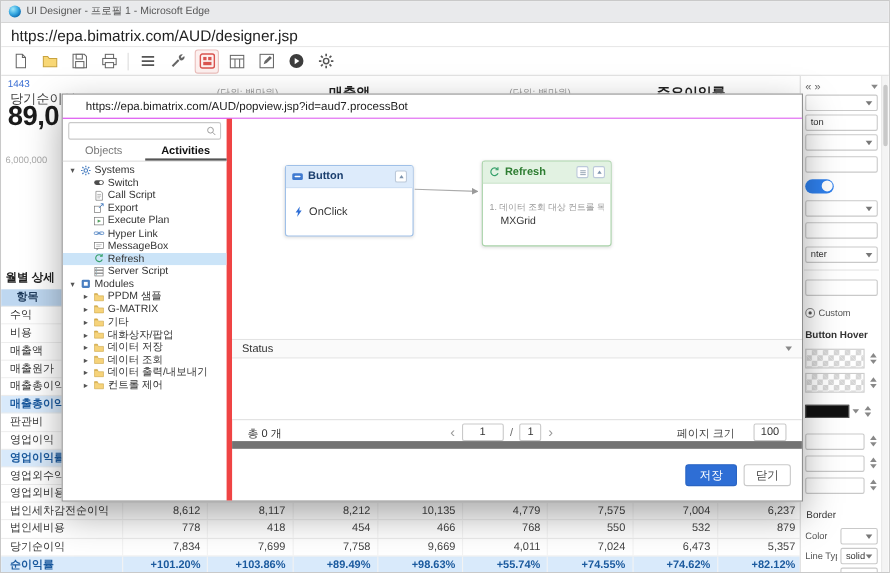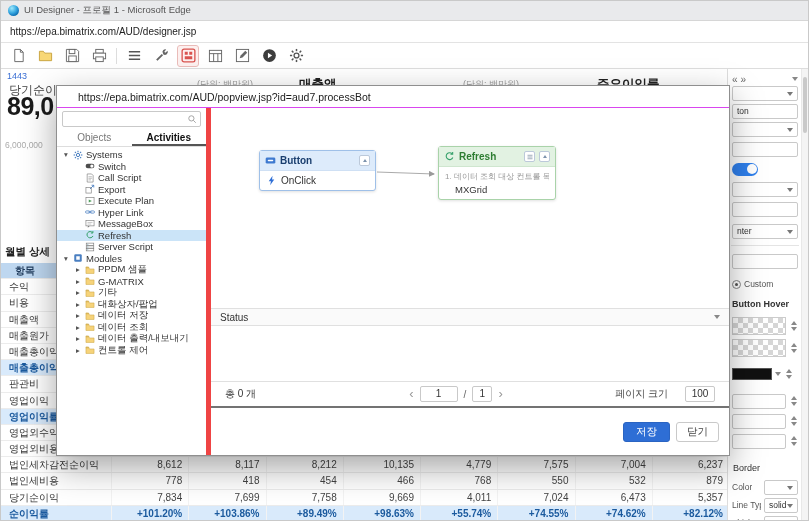--- a/index.html
+++ b/index.html
@@ -7,21 +7,21 @@
   body{font-family:"Liberation Sans","DejaVu Sans",sans-serif;font-size:11px;color:#333}
   .root{position:relative;width:809px;height:521px;background:#fff;overflow:hidden;border:1px solid #c9c9c9}
   svg{display:block}
 
   
   .titlebar{position:absolute;left:0;top:0;right:0;height:20px;background:#e9eaec;border-bottom:1px solid #d6d6d6;display:flex;align-items:center;gap:5px;padding-left:7px}
   .edge-logo{width:11px;height:11px;border-radius:50%;background:radial-gradient(circle at 35% 30%,#9fe8fb,#35a7e0 45%,#1273b8 72%,#0aa887)}
   .edge-logo.small{width:10px;height:10px}
   .title-text{font-size:9.5px;color:#555}
   .urlbar{position:absolute;left:0;top:20px;right:0;height:22px;background:#fff;border-bottom:1px solid #e3e3e3;display:flex;align-items:center;padding-left:9px}
-  .url-text{font-size:10px;color:#222}
+  .url-text{font-size:14px;color:#222}
   .toolbar{position:absolute;left:0;top:42px;right:0;height:26px;background:#fff;border-bottom:1px solid #ddd;display:flex;align-items:center;gap:7px;padding-left:7px}
   .tb-item{width:20px;height:20px;display:flex;align-items:center;justify-content:center;border-radius:2px}
   .tb-item svg{width:15px;height:15px}
   .tb-item.active{background:#fdf0ef;outline:1px solid #eabcb9}
   .tb-item.divider{width:1px;height:16px;background:#ddd;border-radius:0}
 
   
   .workspace{position:absolute;left:0;top:68px;right:0;bottom:0;background:#fff;z-index:1}
   .ws-abs{position:absolute;white-space:nowrap}
   .ws-marker{left:6px;top:2px;color:#3b6fd4;font-size:9px}
@@ -102,27 +102,27 @@
   .ntitle{font-weight:700}
   .nb-t{color:#1a3e6e}
   .nr-t{color:#2e7d32}
   .nicon{width:11px;height:11px;flex:0 0 11px}
   .nicon svg{width:11px;height:11px}
   .nctl{margin-left:auto;width:11px;height:11px;border:1px solid #bcc9da;background:#fff;border-radius:2px;display:flex;align-items:center;justify-content:center;flex:0 0 11px}
   .nctl.first{margin-left:auto}
   .nctl.next{margin-left:0}
   .nctl svg{width:8px;height:8px}
   .tri-u.sm{border-left-width:2.5px;border-right-width:2.5px;border-bottom-width:3.5px;border-bottom-color:#7d93ad}
-  .nbd{padding:4px 6px;display:flex;align-items:center;gap:4px}
+  .nbd{padding:16px 6px;display:flex;align-items:center;gap:4px}
   .nbd.col{display:block}
   .nr-desc{color:#9a9a9a;font-size:8px;white-space:nowrap;overflow:hidden}
   .nr-target{color:#333;font-size:9.5px;margin-top:2px;padding-left:10px}
   .status-hd{height:18px;background:#fafafa;border-top:1px solid #e0e0e0;border-bottom:1px solid #e0e0e0;display:flex;align-items:center;justify-content:space-between;padding:0 9px;font-size:10px;color:#333;flex:0 0 18px}
   .status-bd{height:56px;border-bottom:1px solid #e0e0e0;background:#fff;flex:0 0 56px}
-  .m-footer{position:relative;height:26px;display:flex;align-items:center;padding:0 14px;font-size:10px;color:#333;border-bottom:2px solid #737373;flex:0 0 26px}
+  .m-footer{position:relative;height:26px;display:flex;align-items:flex-end;padding:0 14px;font-size:10px;color:#333;border-bottom:7px solid #737373;flex:0 0 26px}
   .pager{position:absolute;left:0;right:28px;display:flex;align-items:center;justify-content:center;gap:6px}
   .pg-arrow{color:#999;font-size:13px;line-height:14px}
   .pg-box{width:38px;height:16px;border:1px solid #c9c9c9;border-radius:2px;text-align:center;line-height:14px;background:#fff}
   .pg-box.sm{width:20px}
   .pg-sep{color:#666}
   .ps-label{margin-left:auto;color:#444}
   .ps-box{width:30px;height:16px;border:1px solid #c9c9c9;border-radius:2px;text-align:center;line-height:14px;background:#fff;margin-left:17px}
   .m-actions{flex:1;display:flex;align-items:center;justify-content:flex-end;gap:6px;padding-right:10px}
   .btn-save{background:#2e6ed5;border:1px solid #2a64c2;color:#fff;height:20px;padding:0 12px;border-radius:3px;font-size:10.5px;font-family:inherit}
   .btn-close{background:#fff;border:1px solid #c9c9c9;color:#444;height:20px;padding:0 10px;border-radius:3px;font-size:10.5px;font-family:inherit}

